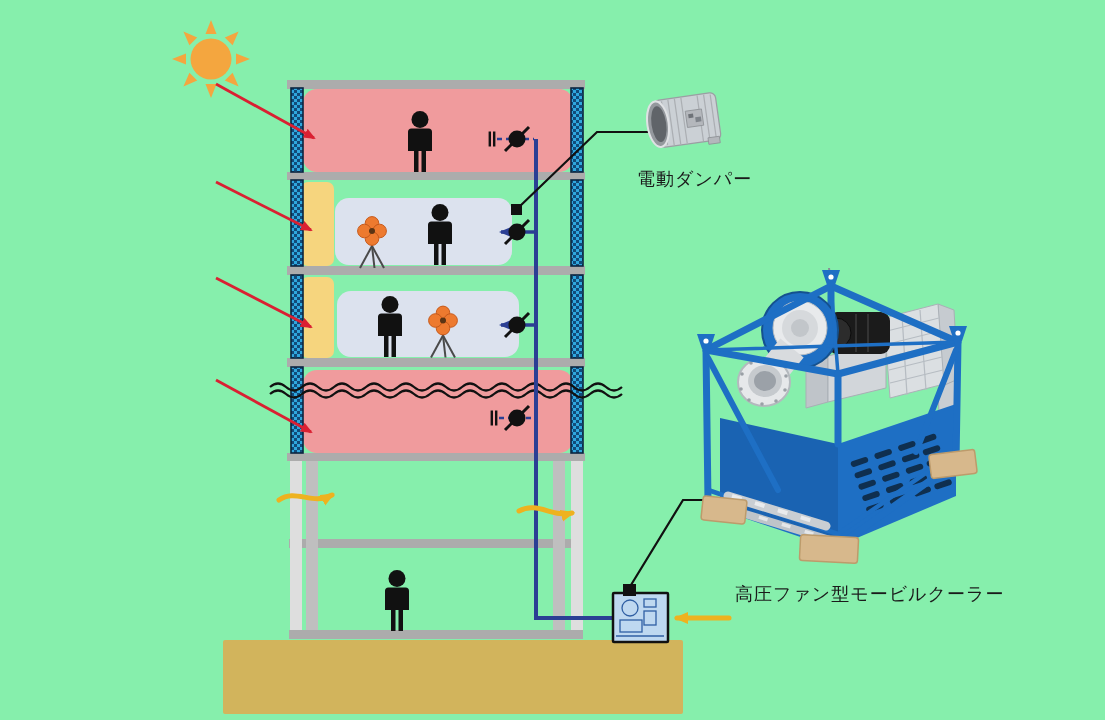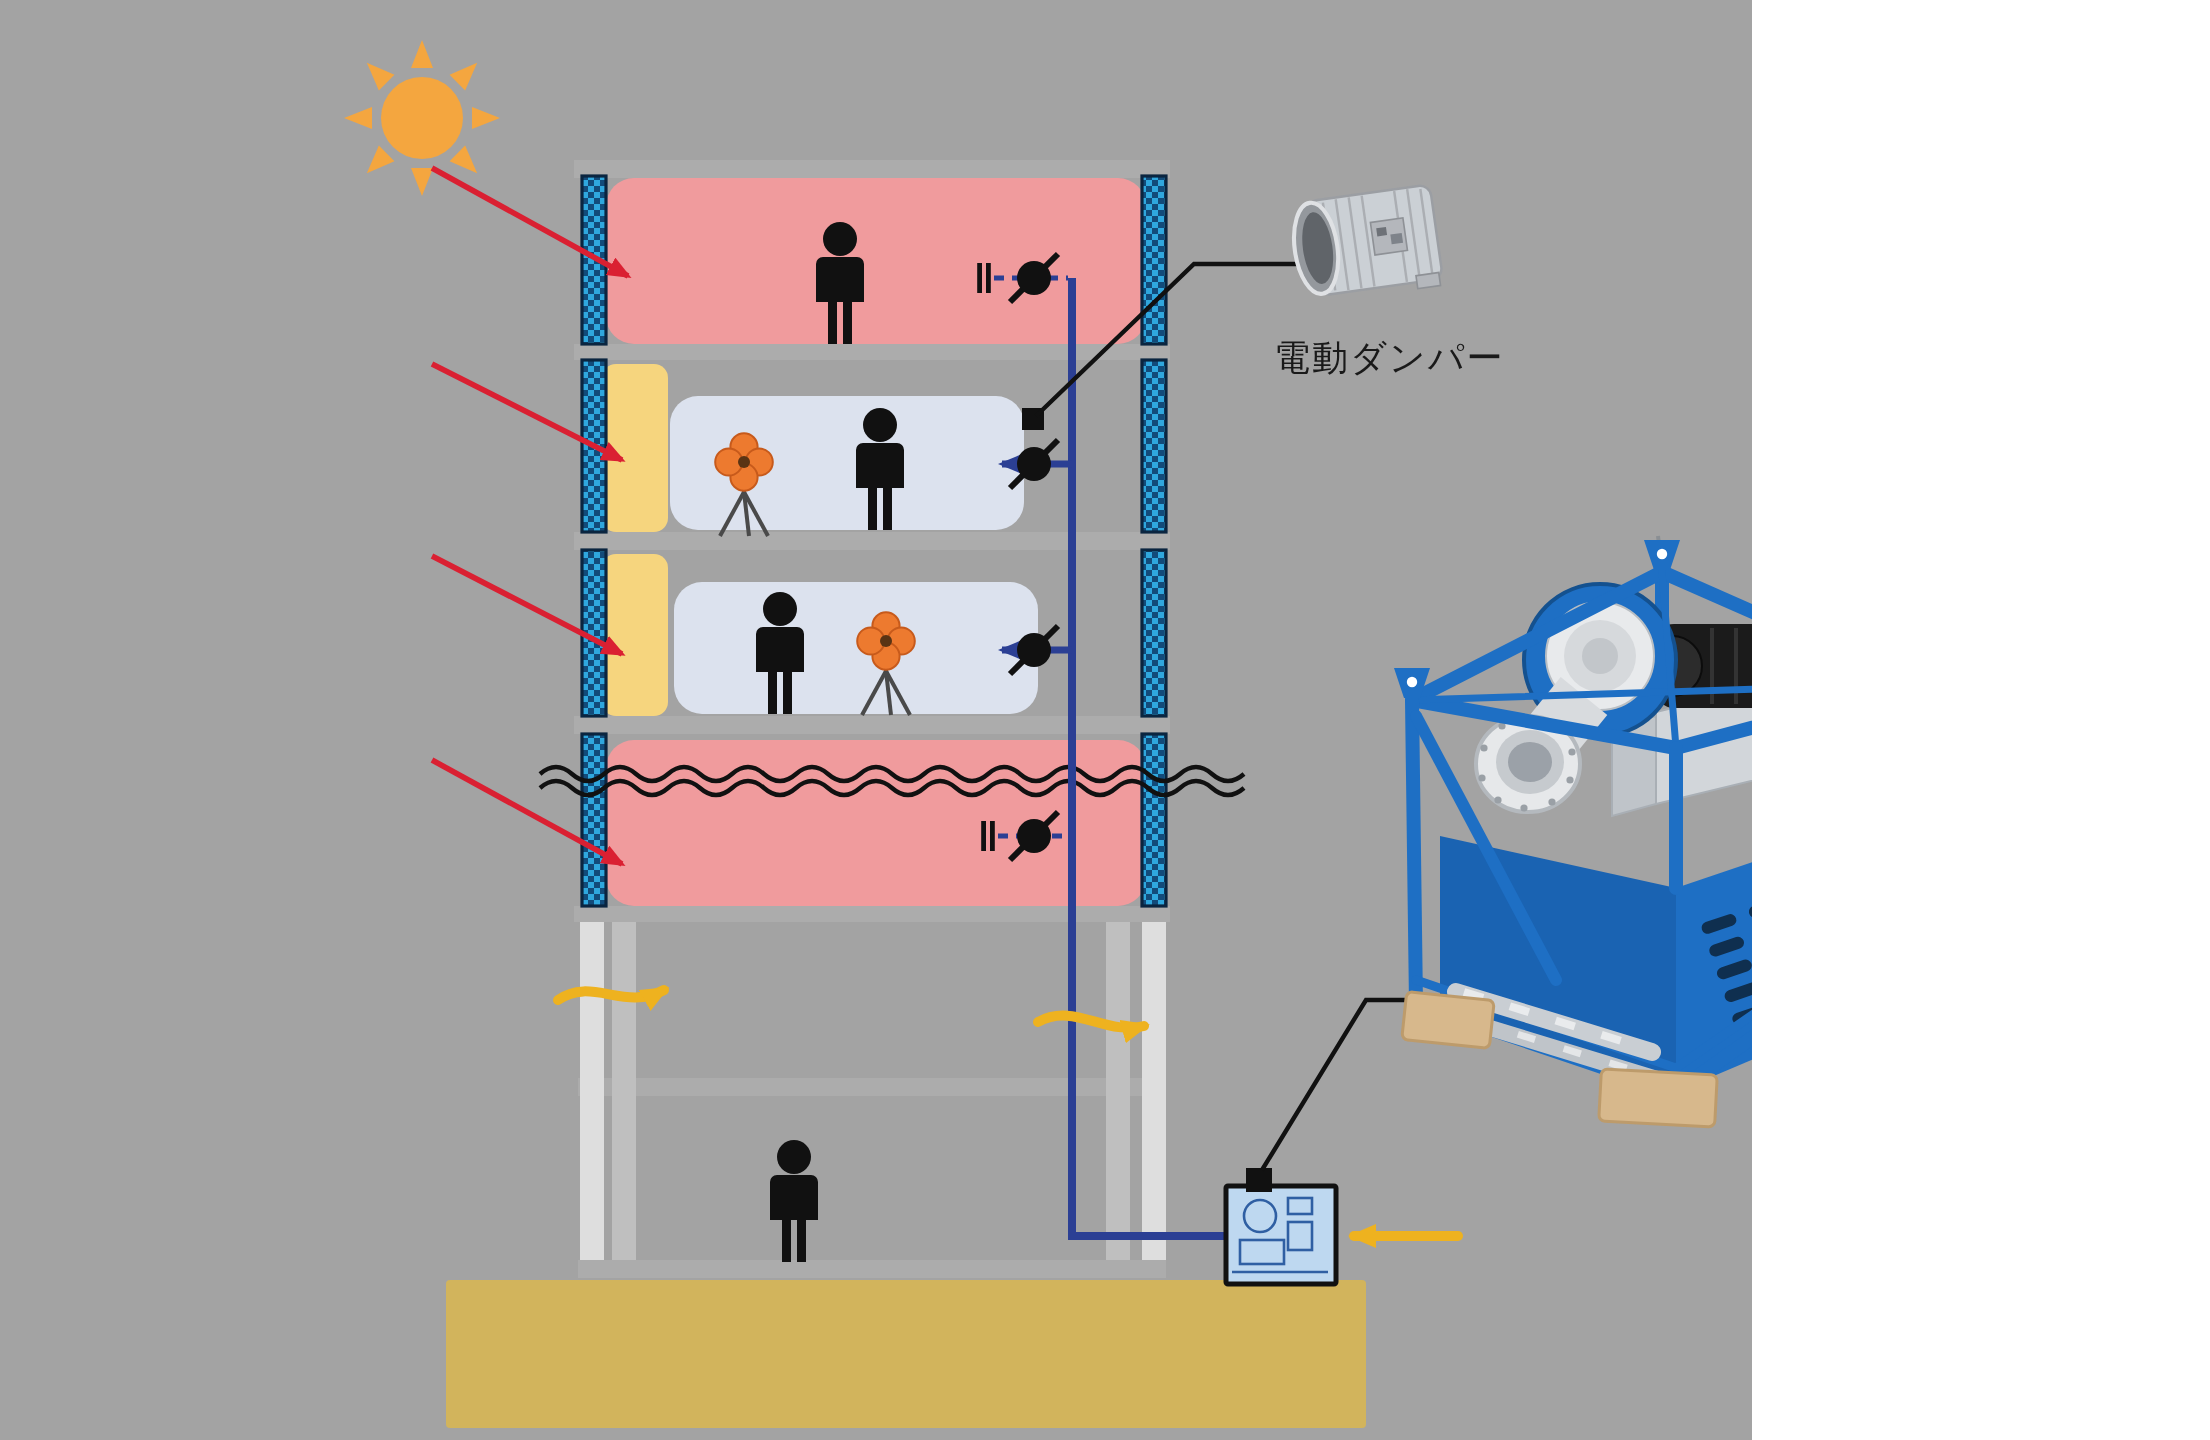--- a/index.html
+++ b/index.html
@@ -1,16 +1,16 @@
 <!DOCTYPE html>
 <html style="--sun: #F4A63F; --red_arrow: #DA2032; --hot_zone: #F09B9D; --cool_zone: #DCE2EE; --sunlit_zone: #F6D57E; --wall_blue: #2FA7DE; --wall_dot: #0D3B69; --slab: #ACACAC; --column: #BFBFBF; --column_light: #DEDEDE; --pipe: #2B3F94; --yellow_arrow: #EEB21F; --ground: #D2B45C; --machine_blue: #1E6FC4; --machine_blue_dark: #17579B; --silver: #CBD0D5; --silver_dark: #A6ACB3; --wood: #D7B88C; --control_box_fill: #BED8F0; --ink: #111111;"><head>
 <meta charset="utf-8">
 <style>
   html,body{margin:0;padding:0;background:#fff;}
-  #stage{position:relative;width:876px;height:720px;background:#a3a3a3;overflow:hidden;
+  #stage{position:relative;width:1105px;height:720px;background:#86efac;overflow:hidden;
          font-family:"Liberation Sans","DejaVu Sans",sans-serif;}
   svg{position:absolute;left:0;top:0;}
   .lbl{position:absolute;font-size:18px;color:#1a1a1a;letter-spacing:1px;white-space:nowrap;}
   
   .f-sun{fill:var(--sun,#F4A63F);}
   .f-hot{fill:var(--hot_zone,#F09B9D);}
   .f-cool{fill:var(--cool_zone,#DCE2EE);}
   .f-sunlit{fill:var(--sunlit_zone,#F6D57E);}
   .f-slab{fill:var(--slab,#ACACAC);}
   .f-col{fill:var(--column,#BFBFBF);}
@@ -316,13 +316,14 @@
 
     <g class="f-wood" stroke="#BD9B6B" stroke-width="1.5">
       <rect x="14" y="242" width="44" height="24" rx="3" transform="rotate(6 36 254)"></rect>
       <rect x="112" y="280" width="58" height="26" rx="3" transform="rotate(3 141 293)"></rect>
       <rect x="242" y="196" width="46" height="24" rx="3" transform="rotate(-7 265 208)"></rect>
     </g>
   </g>
 </svg>
 
 <div class="lbl" style="left:637px;top:167px">電動ダンパー</div>
+<div class="lbl" style="left:735px;top:582px">高圧ファン型モービルクーラー</div>
 </div>
 
 </body></html>

